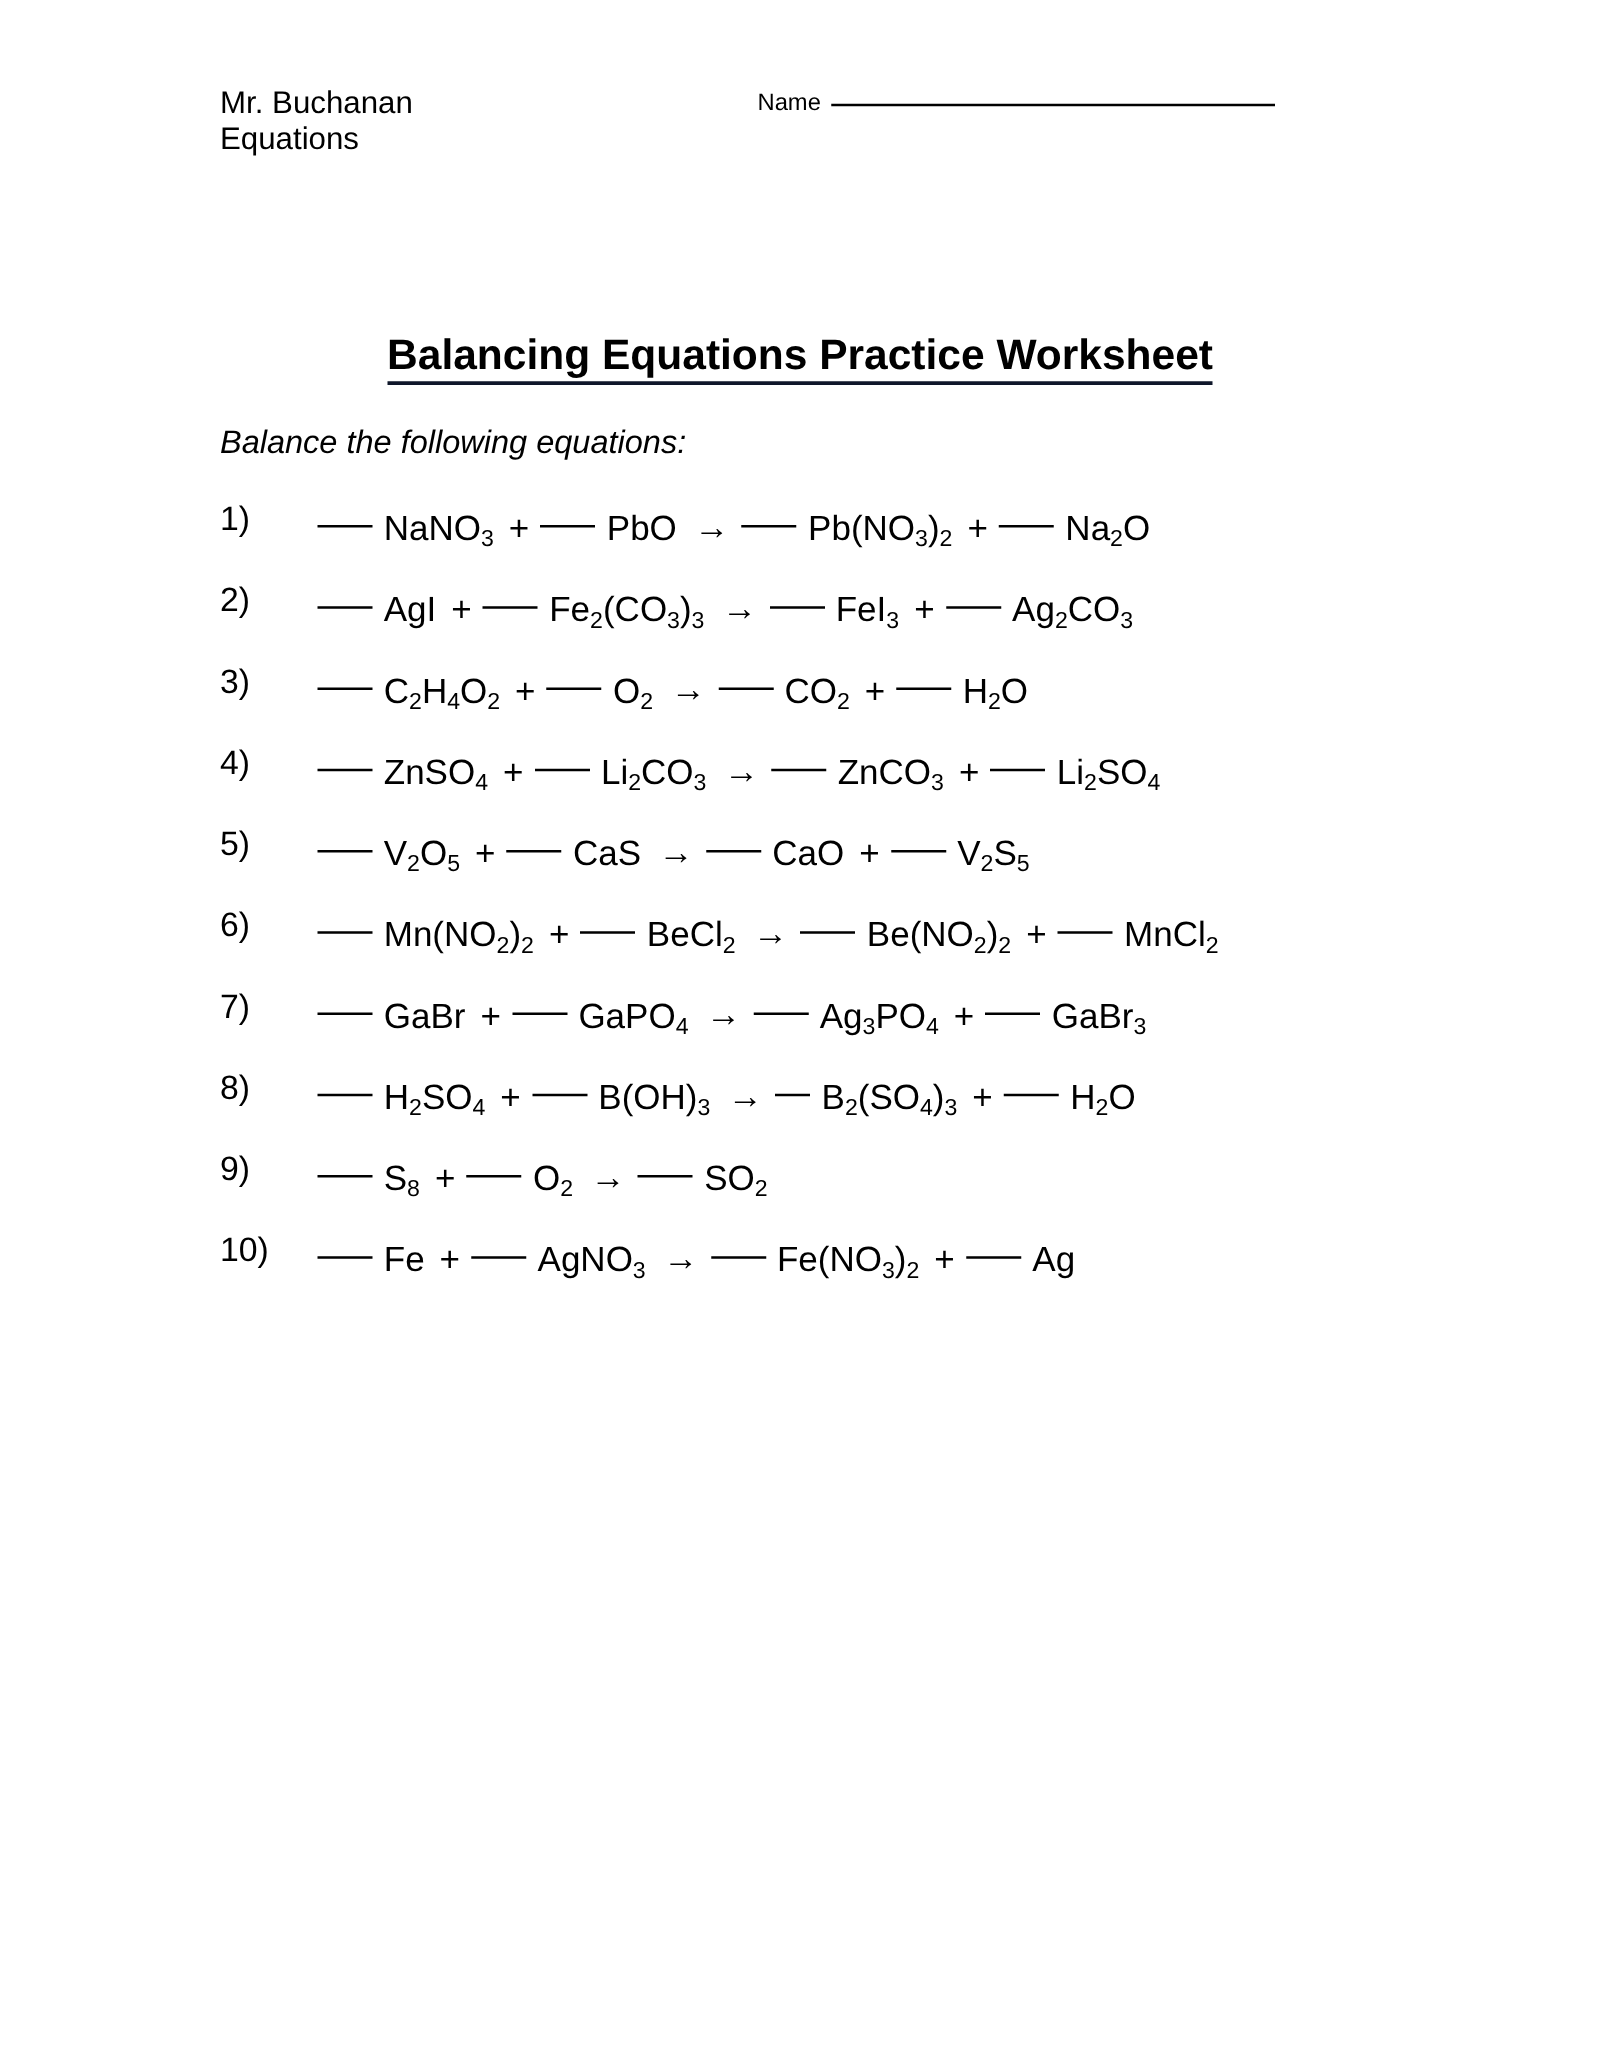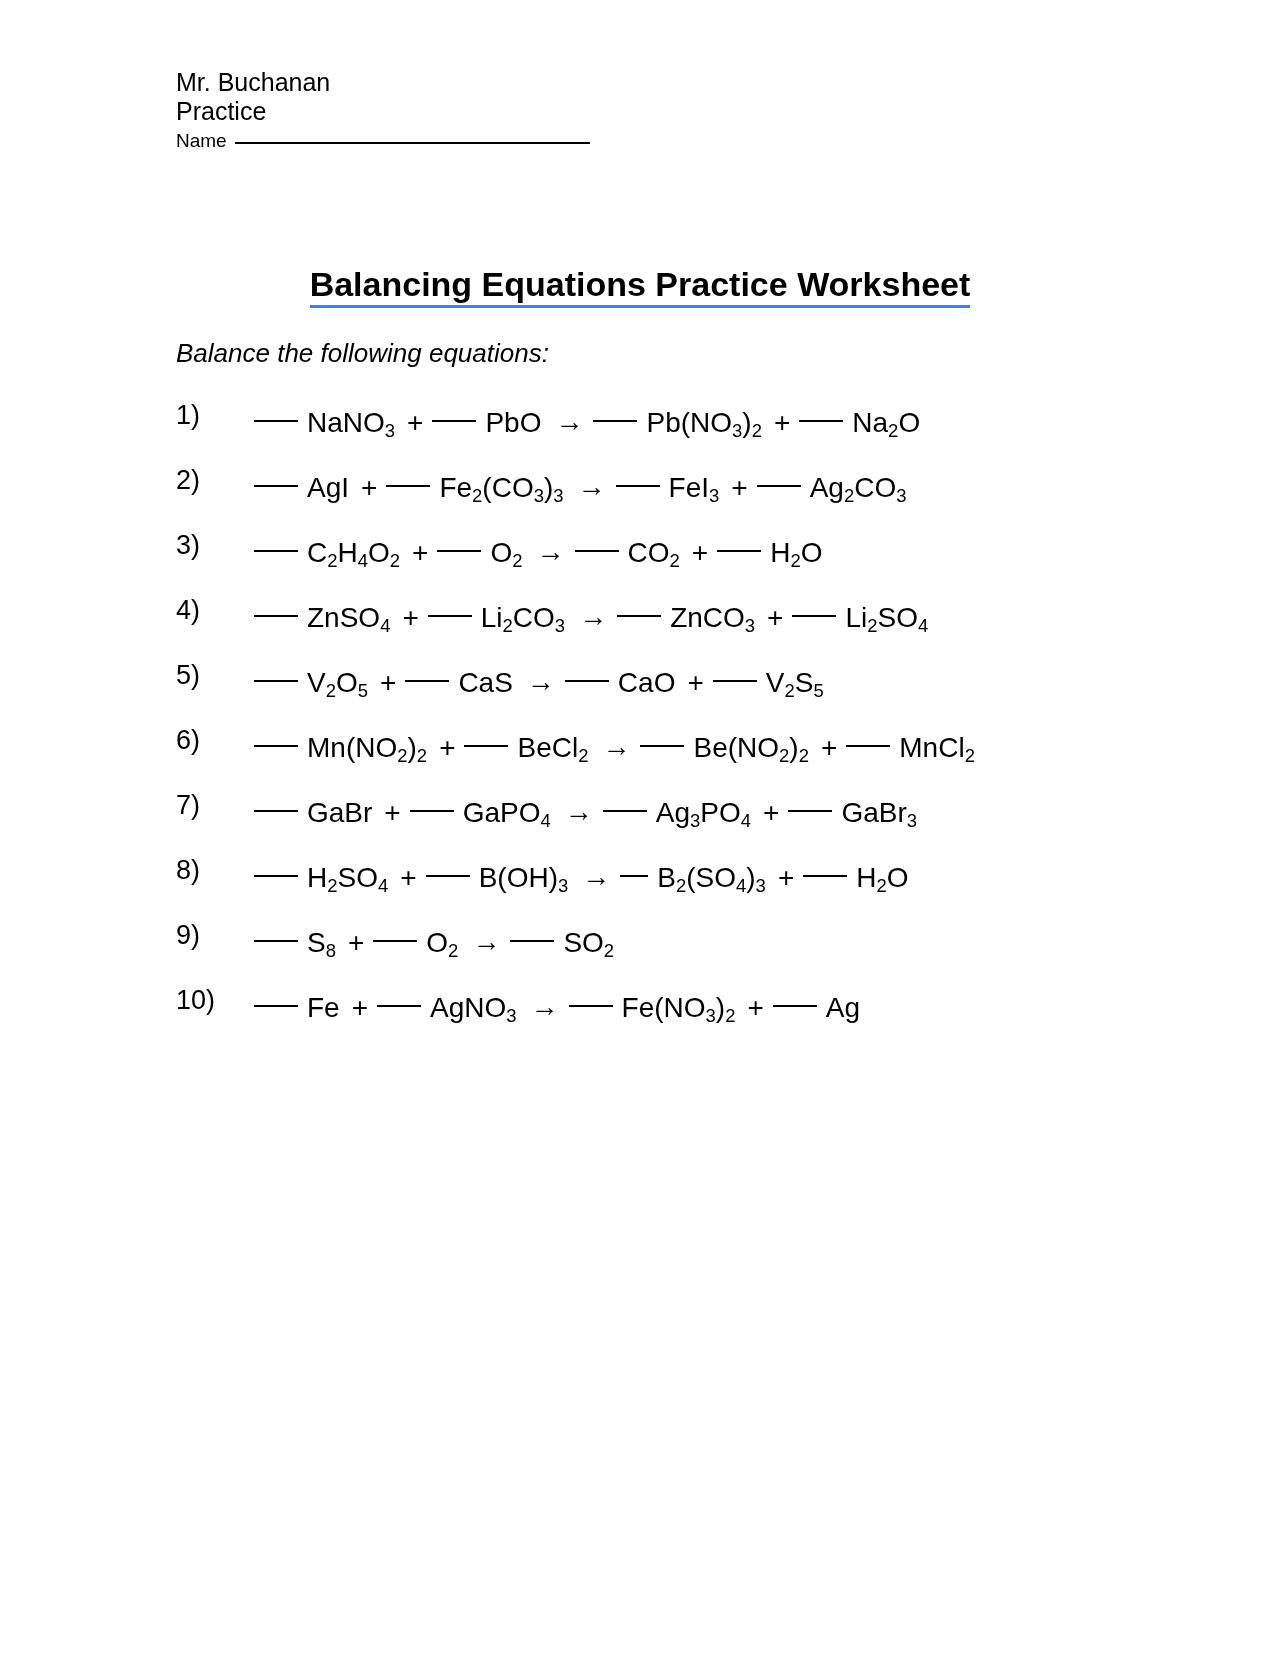--- a/index.html
+++ b/index.html
@@ -23,21 +23,21 @@
     box-sizing: border-box;
   }
 
   
   .header {
     position: absolute;
     left: 176px;
     top: 68px;
     width: 900px;
     display: flex;
-    flex-direction: column;
+    flex-direction: row;
     align-items: flex-start;
   }
   .header-left {
     width: 430px;
     font-size: 25px;
     line-height: 29px;
   }
   .header-left .hl-line {
     white-space: nowrap;
   }
@@ -66,21 +66,21 @@
     position: absolute;
     left: 0;
     top: 265px;
     width: 1280px;
     text-align: center;
     font-size: 34px;
     font-weight: bold;
     letter-spacing: 0px;
   }
   .title span.title-text {
-    border-bottom: 3px solid #3b82f6;
+    border-bottom: 3px solid #0f172a;
     padding-bottom: 2px;
     margin-top: 31px;
   }
 
   
   .instruction {
     position: absolute;
     left: 176px;
     top: 338px;
     font-size: 26px;
@@ -144,21 +144,21 @@
   }
 </style>
 </head>
 <body>
 
 <div class="page">
 
   <div class="header">
     <div class="header-left">
       <div class="hl-line">Mr. Buchanan</div>
-      <div class="hl-line">Practice</div>
+      <div class="hl-line">Equations</div>
     </div>
     <div class="header-right">
       <div class="hr-line">
         <span>Name</span>
         <span class="rule rule-name"></span>
       </div>
     </div>
   </div>
 
   <div class="title">

